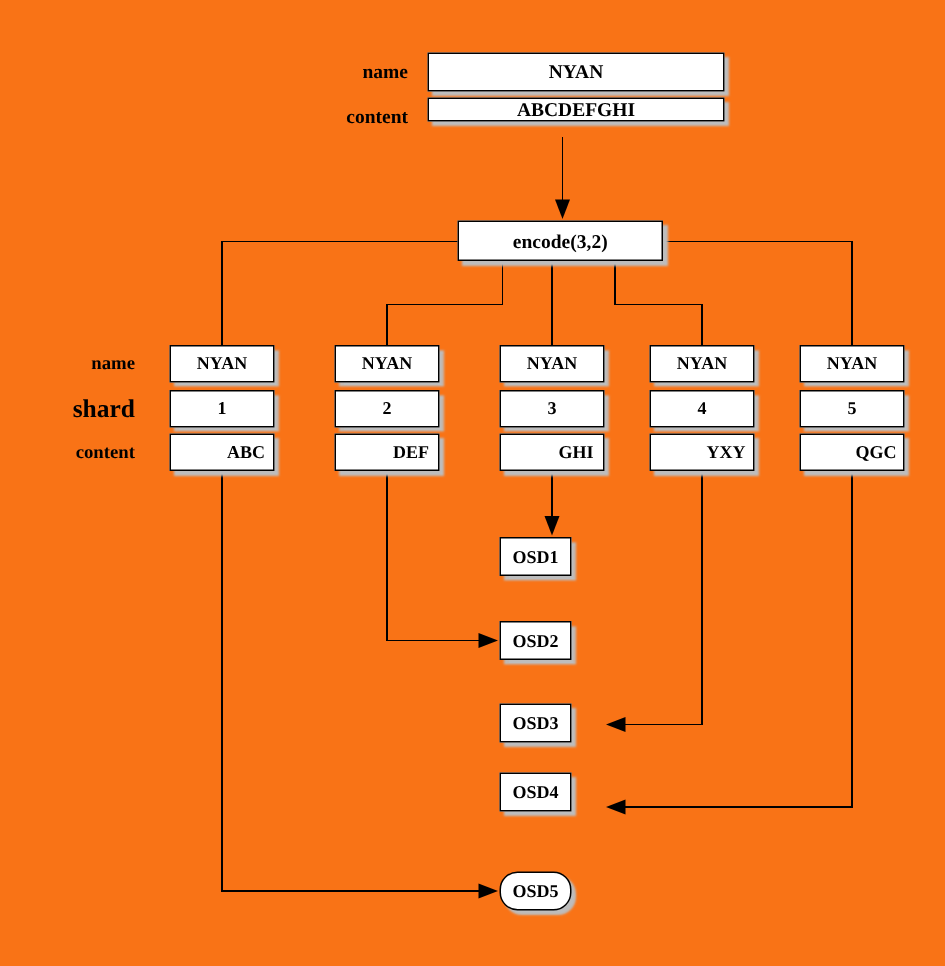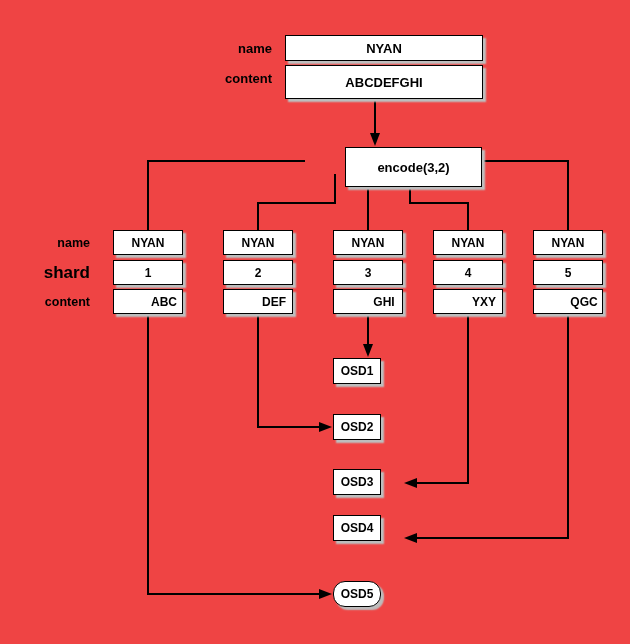--- a/index.html
+++ b/index.html
@@ -1,39 +1,39 @@
 <!DOCTYPE html>
 <html><head>
 <meta charset="utf-8">
 <style>
   html,body{margin:0;padding:0;background:#fdfdfd;}
   .canvas{
-    position:relative;width:630px;height:644px;background:#ef4444;
-    font-family:Liberation Sans, sans-serif;
+    position:relative;width:630px;height:644px;background:#f97316;
+    font-family:Liberation Serif, serif;
     color:#000;overflow:hidden;
   }
   .lines{position:absolute;left:0;top:0;width:630px;height:644px;}
   .box{
     position:absolute;background:#ffffff;border:1.4px solid #000;
     box-shadow:3px 3px 1.5px #bdbdbd;
     display:flex;align-items:center;justify-content:center;
     font-weight:bold;text-align:center;box-sizing:border-box;
   }
   .big{font-size:13px;}
   .small{font-size:12px;}
   .rlabel{
     position:absolute;font-weight:bold;text-align:right;
     display:flex;align-items:center;justify-content:flex-end;
   }
   
   .lbl-name   {left:172px;top:35px;width:100px;height:26px;font-size:13px;}
   .lbl-content{left:172px;top:65px;width:100px;height:26px;font-size:13px;}
   .obj-name   {left:285px;top:35px;width:198px;height:26px;}
-  .obj-content{left:285px;top:65px;width:198px;height:34px;}
-  .encode     {left:305px;top:147px;width:137px;height:40px;margin-left:40px;}
+  .obj-content{left:285px;top:65px;width:198px;height:16px;}
+  .encode     {left:305px;top:147px;width:137px;height:27px;}
   
   .row-name   {left:8px;top:230px;width:82px;height:25px;font-size:12.5px;}
   .row-shard  {left:8px;top:260px;width:82px;height:25px;font-size:17px;}
   .row-content{left:8px;top:289px;width:82px;height:25px;font-size:12.5px;}
   
   .cbox{width:70px;height:25px;}
   .c1{left:113px;} .c2{left:223px;} .c3{left:333px;} .c4{left:433px;} .c5{left:533px;}
   .r1{top:230px;} .r2{top:260px;} .r3{top:289px;padding-left:32px;}
   
   .osd{left:333px;width:48px;height:26px;}

